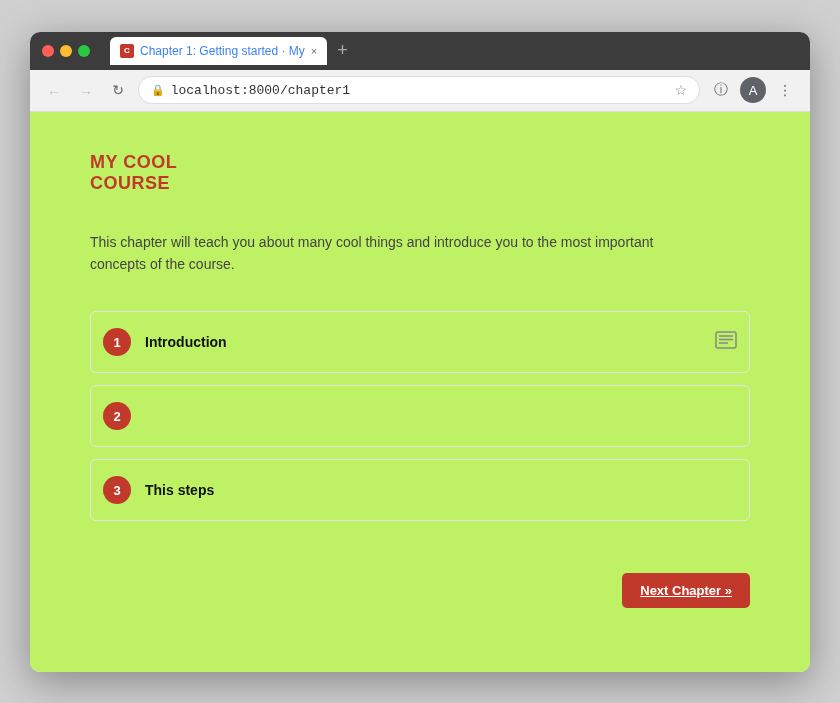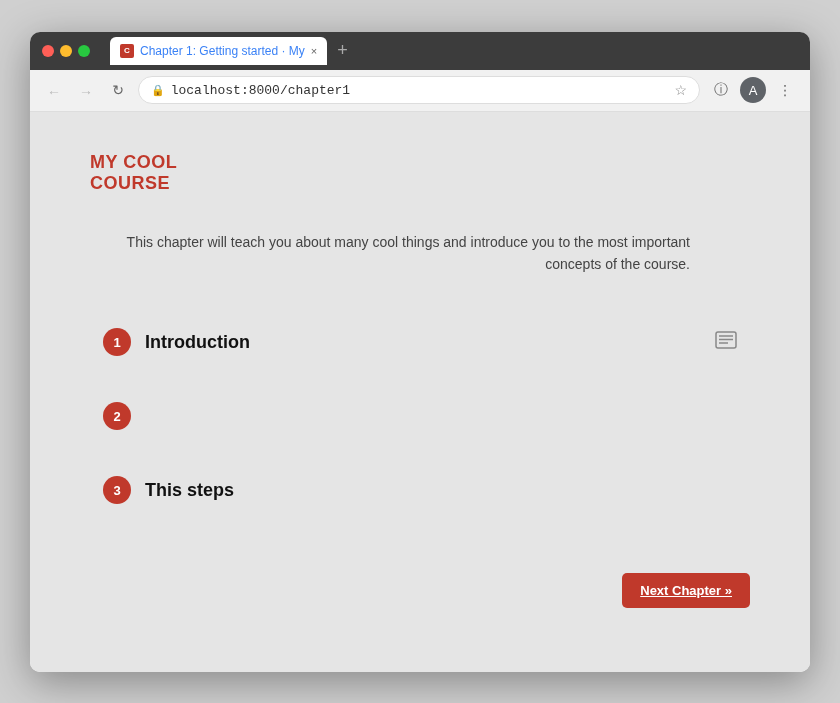--- a/index.html
+++ b/index.html
@@ -173,21 +173,21 @@
       cursor: pointer;
     }
     .account-btn {
       background: #5f6368;
       color: white;
       font-size: 13px;
     }
 
     
     .browser-content {
-      background: #e5e5e5;
+      background: #bef264;
       padding: 40px 60px 60px 60px;
       min-height: 560px;
     }
 
     .site-logo {
       font-size: 18px;
       font-weight: 800;
       color: #c0392b;
       line-height: 1.2;
       margin-bottom: 36px;
@@ -201,21 +201,20 @@
       color: #111;
       margin-bottom: 18px;
     }
 
     .chapter-description {
       font-size: 14px;
       color: #444;
       line-height: 1.6;
       margin-bottom: 36px;
       max-width: 600px;
-      text-align: right;
     }
 
     .lessons-list {
       display: flex;
       flex-direction: column;
       gap: 0;
       margin-bottom: 40px;
     }
 
     .lesson-item {
@@ -239,21 +238,21 @@
       font-size: 13px;
       font-weight: 700;
       display: flex;
       align-items: center;
       justify-content: center;
       margin-right: 14px;
       flex-shrink: 0;
     }
 
     .lesson-name {
-      font-size: 18px;
+      font-size: 14px;
       font-weight: 600;
       color: #111;
       flex: 1;
     }
 
     .lesson-icon {
       color: #888;
       font-size: 18px;
     }
 

